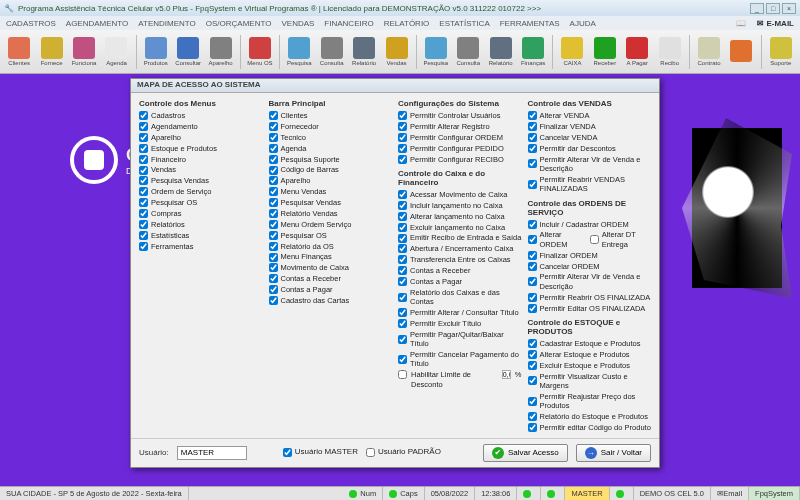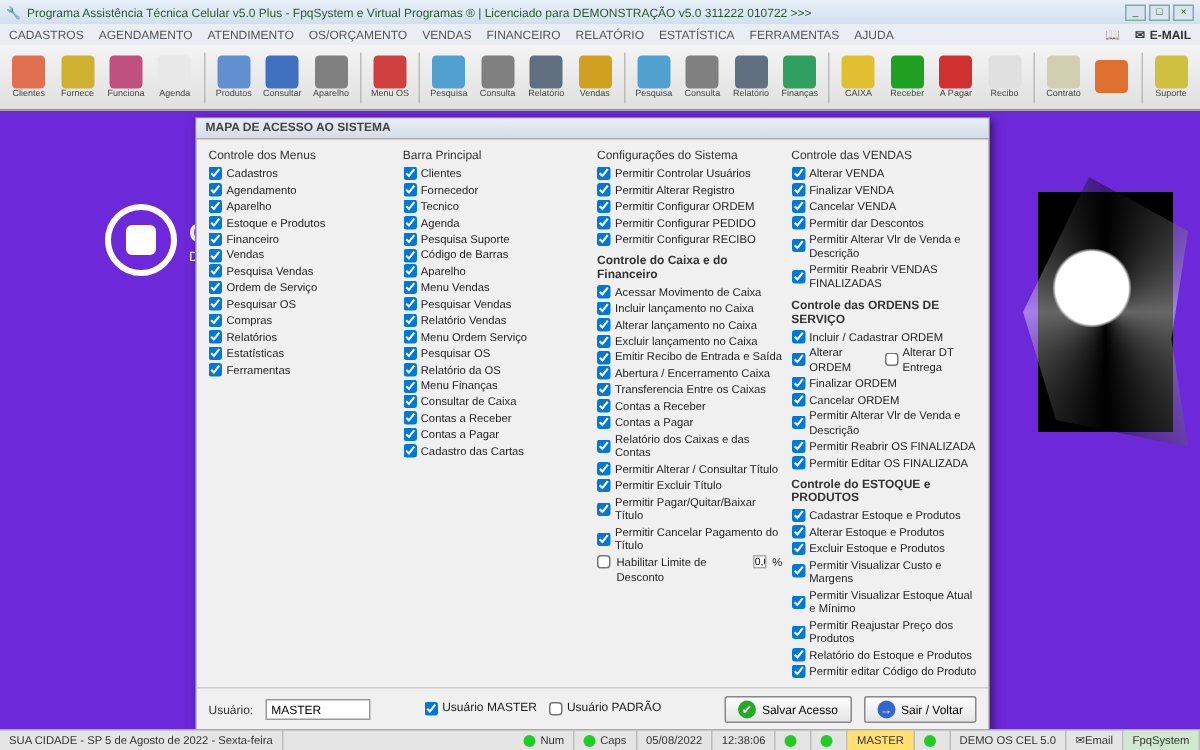--- a/index.html
+++ b/index.html
@@ -28,21 +28,21 @@
 .logo-txt .l2 { font-size: 9px; letter-spacing: 4px; }
 
 .splash { position: absolute; right: 18px; top: 54px; width: 90px; height: 160px; background: radial-gradient(circle at 40% 40%, #fff 0%, #fff 22%, transparent 24%), #000; filter: blur(0.3px); }
 .splash::after { content:""; position:absolute; inset:-10px; background: conic-gradient(#000,#fff,#000,#fff,#000); mix-blend-mode: screen; opacity:.4; clip-path: polygon(40% 0,100% 20%,90% 60%,100% 100%,20% 90%,0 50%); }
 
 .dialog { position: absolute; left: 130px; top: 4px; width: 530px; background: #f0f0f0; border: 1px solid #888; box-shadow: 2px 2px 6px rgba(0,0,0,.5); }
 .dlg-title { height: 14px; background: linear-gradient(#e8eef4,#d4dde8); font-size: 8px; font-weight: bold; color: #444; padding: 1px 6px; border-bottom: 1px solid #aaa; }
 .dlg-body { padding: 6px 8px 4px; }
 .cols { display: flex; gap: 6px; }
 .col { flex: 1; font-size: 7.5px; }
-.col-hdr { font-weight: normal; font-size: 8px; color: #333; margin-bottom: 3px; }
+.col-hdr { font-weight: bold; font-size: 8px; color: #333; margin-bottom: 3px; }
 .chk { display: flex; align-items: center; gap: 3px; margin-bottom: 1.5px; line-height: 1.25; color: #222; }
 .chk input { width: 9px; height: 9px; accent-color: #0078d7; }
 .sub-hdr { font-weight: bold; font-size: 8px; color: #333; margin: 5px 0 3px; }
 .inline-row { display: flex; align-items: flex-start; gap: 4px; }
 .num-input { width: 30px; height: 11px; font-size: 7px; border: 1px solid #aaa; text-align: right; }
 
 .dlg-foot { border-top: 1px solid #ccc; padding: 5px 8px; display: flex; align-items: center; gap: 8px; font-size: 8px; }
 .dlg-foot .lbl { color: #333; }
 .txt-input { width: 70px; height: 14px; border: 1px solid #999; font-size: 8px; padding: 0 3px; }
 .dlg-foot .spacer { flex: 1; }
@@ -308,21 +308,21 @@
             <label class="chk">
               <input type="checkbox" checked="" style="">
               <span>Relatório da OS</span>
             </label>
             <label class="chk">
               <input type="checkbox" checked="" style="">
               <span>Menu Finanças</span>
             </label>
             <label class="chk">
               <input type="checkbox" checked="" style="">
-              <span>Consultar de Caixa</span>
+              <span>Movimento de Caixa</span>
             </label>
             <label class="chk">
               <input type="checkbox" checked="" style="">
               <span>Contas a Receber</span>
             </label>
             <label class="chk">
               <input type="checkbox" checked="" style="">
               <span>Contas a Pagar</span>
             </label>
             <label class="chk">
@@ -482,24 +482,20 @@
               <input type="checkbox" checked="" style="">
               <span>Alterar Estoque e Produtos</span>
             </label>
             <label class="chk">
               <input type="checkbox" checked="" style="">
               <span>Excluir Estoque e Produtos</span>
             </label>
             <label class="chk">
               <input type="checkbox" checked="" style="">
               <span>Permitir Visualizar Custo e Margens</span>
-            </label>
-            <label class="chk">
-              <input type="checkbox" checked="" style="">
-              <span>Permitir Visualizar Estoque Atual e Mínimo</span>
             </label>
             <label class="chk">
               <input type="checkbox" checked="" style="">
               <span>Permitir Reajustar Preço dos Produtos</span>
             </label>
             <label class="chk">
               <input type="checkbox" checked="" style="">
               <span>Relatório do Estoque e Produtos</span>
             </label>
             <label class="chk">

